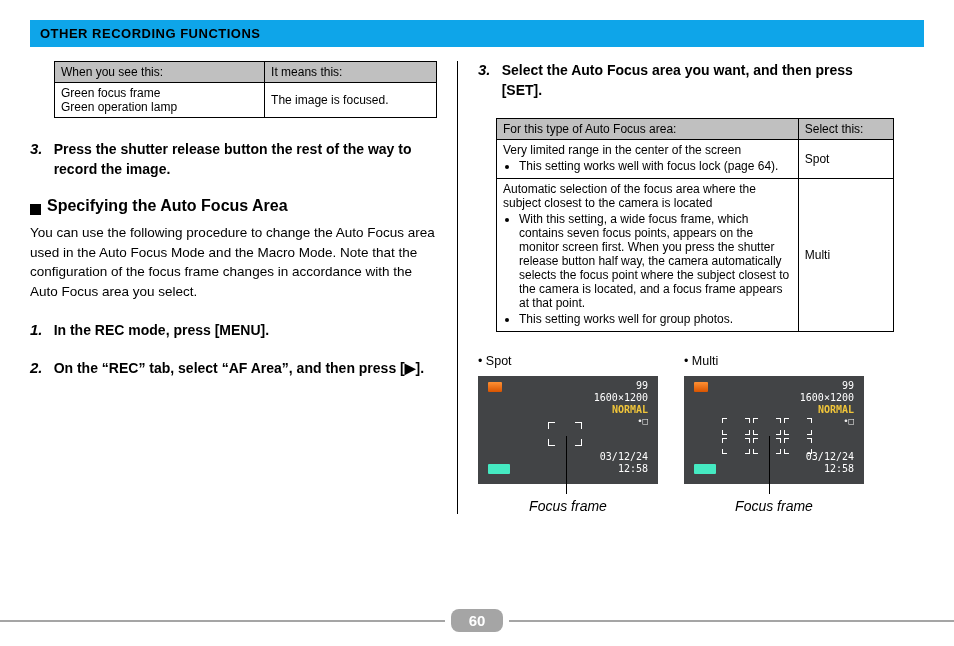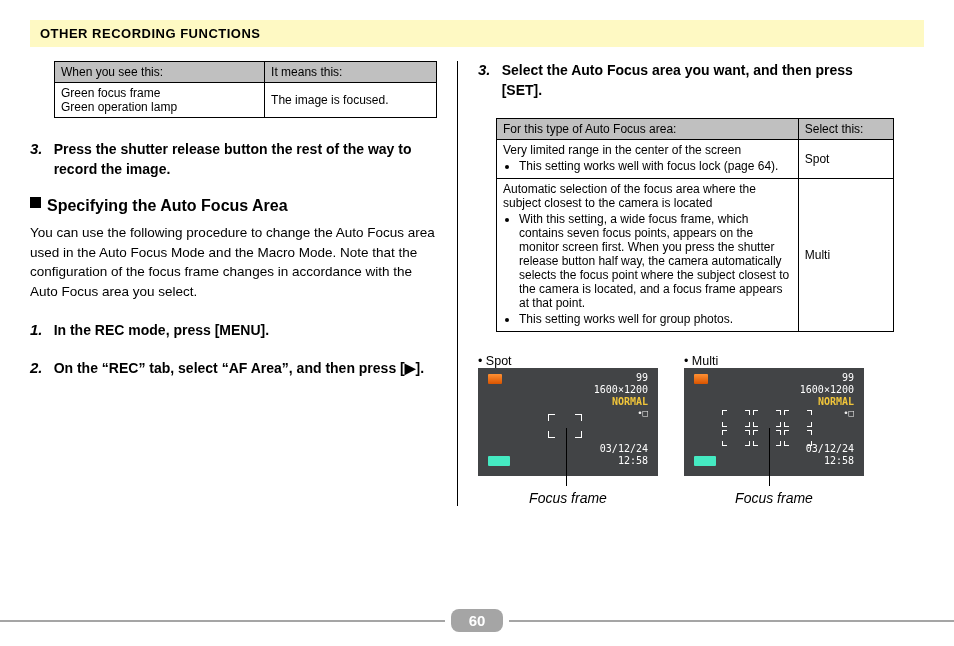--- a/index.html
+++ b/index.html
@@ -7,21 +7,21 @@
     font-family: Arial, Helvetica, sans-serif;
     background: #fff;
     width: 954px;
     height: 646px;
     position: relative;
     padding: 20px 30px 0 30px;
     font-size: 13px;
     color: #000;
   }
   .header-bar {
-    background: #fef9c3;
+    background: #0ea5e9;
     padding: 6px 10px;
     font-weight: bold;
     letter-spacing: 0.5px;
     font-size: 13px;
     margin-bottom: 14px;
   }
   .columns {
     display: flex;
     gap: 0;
   }
@@ -69,39 +69,39 @@
     width: calc(100% - 26px);
     font-weight: bold;
     font-size: 14px;
     line-height: 1.4;
   }
   .subhead {
     font-weight: bold;
     font-size: 16px;
     margin: 8px 0 8px 0;
     display: flex;
-    align-items: flex-start;
+    align-items: flex-end;
     gap: 6px;
   }
   .sq { width: 11px; height: 11px; background: #000; display:inline-block; }
   .para {
     font-size: 13.5px;
     line-height: 1.45;
     margin-bottom: 20px;
   }
   ul.inner-ul { list-style: disc; padding-left: 16px; margin-top:2px;}
   ul.inner-ul li { margin-bottom: 2px; }
   .screens {
     display: flex;
     gap: 26px;
     margin-top: 10px;
     font-size: 12.5px;
   }
   .screen-wrap { width: 180px; }
-  .screen-label { margin-bottom: 0;}
+  .screen-label { margin-bottom: 8px;}
   .screen {
     width: 180px; height: 108px; background:#424446; position:relative;
     color:#fff; font-family: monospace; font-size:10px;
   }
   .screen .rec { position:absolute; top:6px; left:10px; width:14px; height:10px; background: linear-gradient(#ff9033,#d85400); border-radius:1px;}
   .screen .num99 { position:absolute; top:4px; right:10px; color:#fff; }
   .screen .res  { position:absolute; top:16px; right:10px; color:#fff; }
   .screen .norm { position:absolute; top:28px; right:10px; color:#f0c53a; font-weight:bold;}
   .screen .iconL{ position:absolute; top:40px; right:10px; color:#eee; font-size:9px;}
   .screen .date { position:absolute; bottom:22px; right:10px;}

